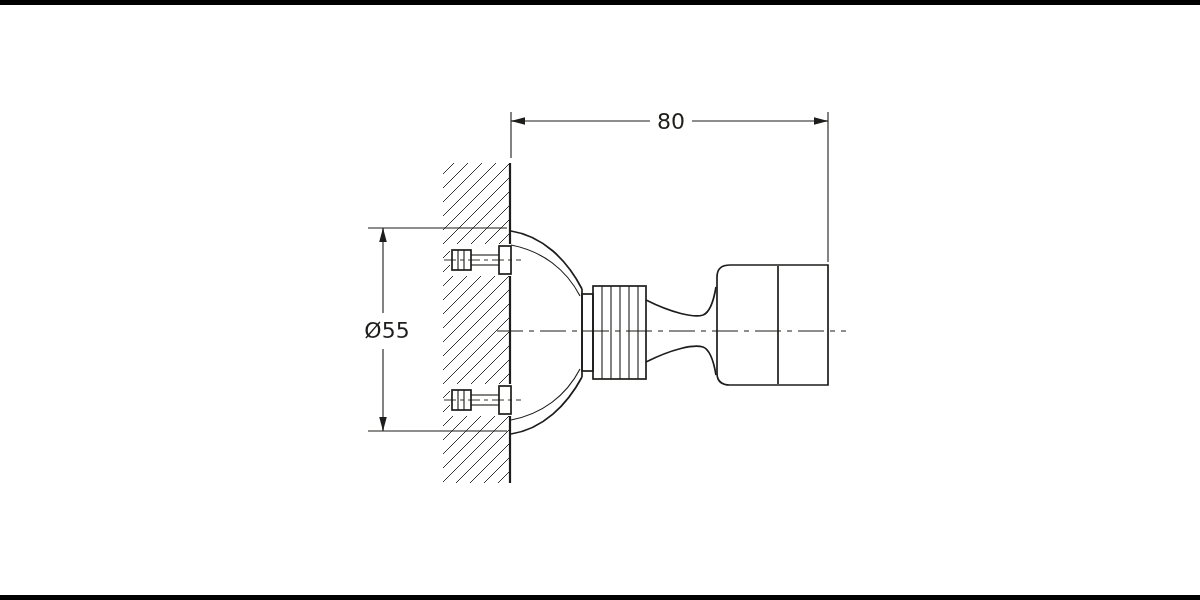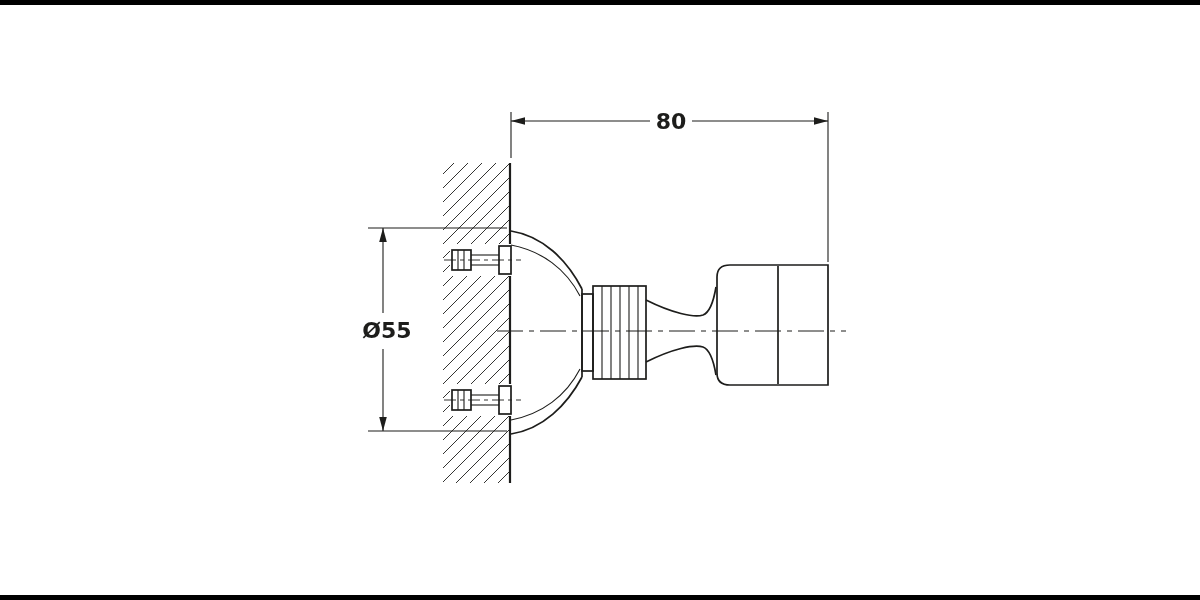--- a/index.html
+++ b/index.html
@@ -1,17 +1,17 @@
 <!DOCTYPE html>
 <html style="--line-color: #1d1d1b; --background-color: #ffffff; --border-bar-color: #000000;"><head>
 <meta charset="utf-8">
 <style>
   html,body{margin:0;padding:0;background:#fff;}
   .page{position:relative;width:1200px;height:600px;background:var(--background-color,#ffffff);
-        overflow:hidden;font-family:"DejaVu Sans","Liberation Sans",sans-serif;font-weight:bold;}
+        overflow:hidden;font-family:"DejaVu Sans","Liberation Sans",sans-serif;}
   .border-bar{position:absolute;left:0;width:1200px;height:5px;background:var(--border-bar-color,#000);}
   .border-bar.top{top:0;}
   .border-bar.bottom{bottom:0;}
   svg.drawing{position:absolute;left:0;top:0;width:1200px;height:600px;}
   .drawing line,.drawing path,.drawing rect{stroke:var(--line-color,#1d1d1b);fill:none;stroke-linecap:butt;}
   .drawing .thin{stroke-width:0.9;}
   .drawing .w1{stroke-width:1.1;}
   .drawing .w15{stroke-width:1.7;}
   .drawing .w2{stroke-width:2.2;}
   .drawing .cl{stroke-width:1;stroke-dasharray:26 6 5 6;}

